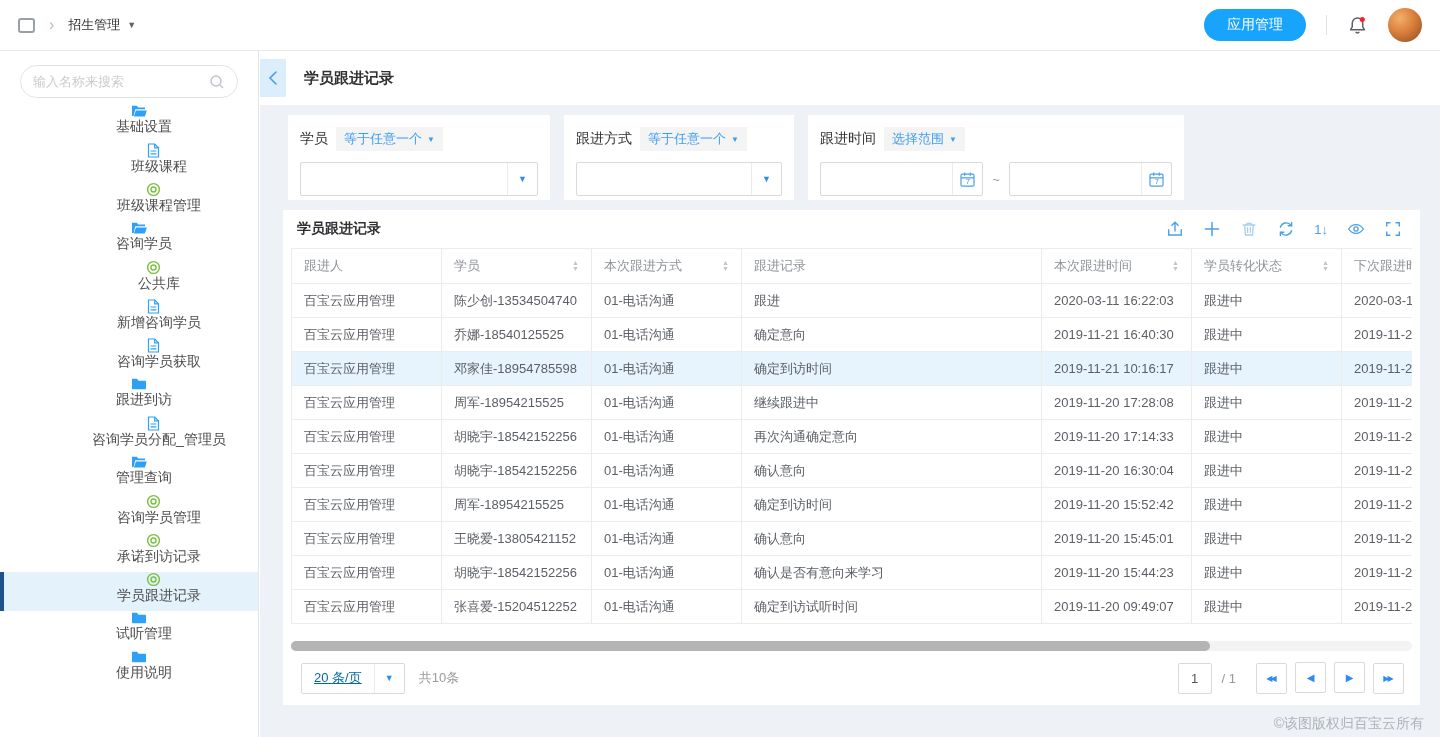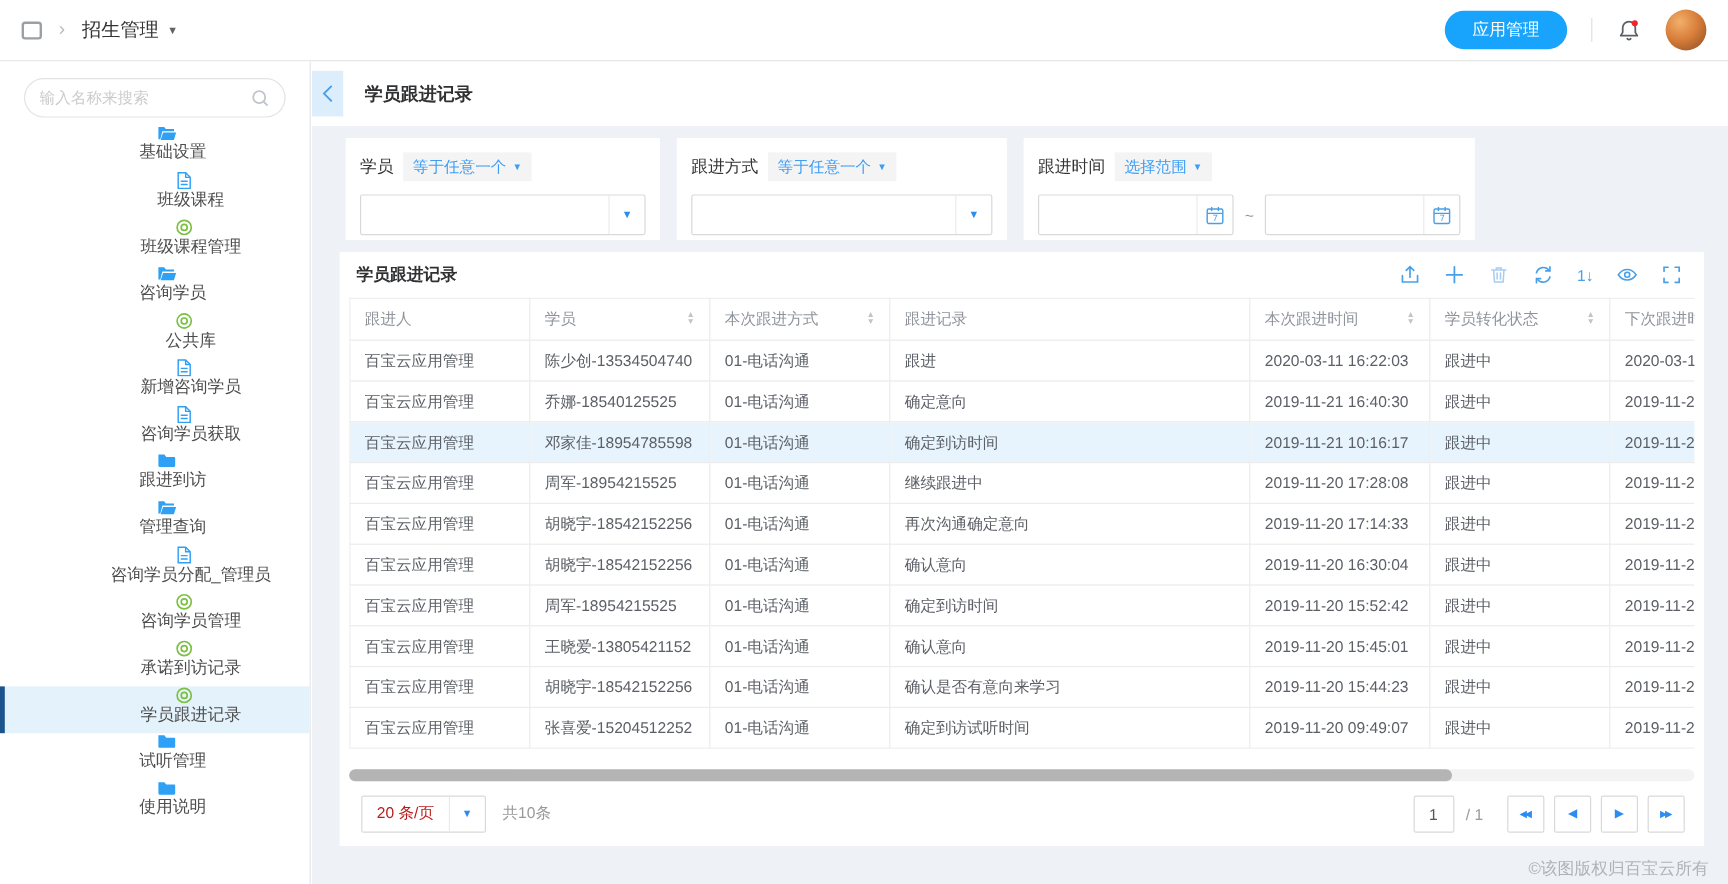--- a/index.html
+++ b/index.html
@@ -5,21 +5,21 @@
   * { box-sizing: border-box; margin: 0; padding: 0; }
   html,body { width:1440px; height:737px; overflow:hidden;
     font-family:"Liberation Sans","DejaVu Sans",sans-serif; background:#fff; }
 
   
   .topbar { position:absolute; left:0; top:0; right:0; height:51px; background:#fff;
     border-bottom:1px solid #e8e8e8; display:flex; align-items:center; padding:0 18px; z-index:5; }
   .win-icon { width:17px; height:15px; border:2px solid #9aa0a6; border-radius:3px; margin-right:14px; cursor:pointer; }
   .crumb-sep { color:#b6b9bd; font-size:16px; margin-right:14px; }
   .app-title { display:flex; align-items:center; cursor:pointer; }
-  .app-title .t { font-size:16px; color:#333; }
+  .app-title .t { font-size:13px; color:#333; }
   .caret-dark { font-size:9px; color:#5f6368; margin-left:7px; }
   .topbar-right { margin-left:auto; display:flex; align-items:center; }
   .app-manage-btn { background:#18a3fc; color:#fff; border:none; border-radius:17px;
     font-size:14px; padding:7px 23px; cursor:pointer; font-family:Liberation Serif, serif; }
   .v-divider { width:1px; height:20px; background:#e0e0e0; margin:0 20px; }
   .bell { cursor:pointer; display:flex; margin-right:20px; }
   .avatar { width:34px; height:34px; border-radius:50%; cursor:pointer;
     background:radial-gradient(circle at 35% 30%, #f2b06a 0%, #d97f3c 45%, #8a4a20 100%); }
 
   
@@ -40,21 +40,21 @@
   .content { position:absolute; left:260px; top:51px; right:0; bottom:0; background:#eef1f5; overflow:hidden; }
   .page-titlebar { height:54px; background:#fff; display:flex; align-items:center; }
   .back-btn { width:26px; height:38px; background:#dceefb; border:none; cursor:pointer;
     display:flex; align-items:center; justify-content:center; }
   .page-title { margin-left:18px; font-size:15px; font-weight:bold; color:#303133; }
 
   
   .filters { display:flex; gap:14px; margin:10px 0 0 28px; }
   .filter-card { background:#fff; height:85px; padding:12px; }
   .filter-card:nth-child(1){ width:262px; }
-  .filter-card:nth-child(2){ width:275px; }
+  .filter-card:nth-child(2){ width:230px; }
   .filter-card:nth-child(3){ width:376px; }
   .f-head { display:flex; align-items:center; }
   .f-label { font-size:14px; color:#333; margin-right:8px; }
   .f-op { background:#f4f4f5; padding:3px 8px; display:inline-flex; align-items:center; cursor:pointer; }
   .f-op-text { color:#3d9df5; font-size:13px; }
   .f-op-caret { color:#3d9df5; font-size:8px; margin-left:5px; }
   .f-select { margin-top:11px; height:34px; border:1px solid #d9d9d9; border-radius:2px; display:flex; background:#fff; cursor:pointer; }
   .f-input { flex:1; }
   .f-arrow { width:30px; border-left:1px solid #ebebeb; display:flex; align-items:center; justify-content:center;
     color:#2d8cf0; font-size:9px; }
@@ -87,21 +87,21 @@
   .th-inner { display:flex; align-items:center; }
   .sorter { margin-left:auto; display:inline-flex; flex-direction:column; line-height:6px; cursor:pointer; }
   .sorter i { font-style:normal; font-size:7px; color:#c0c4cc; }
 
   .spacer { flex:1; }
   .hscroll { height:10px; background:#f3f3f3; border-radius:5px; margin:0 0 8px 0; position:relative; }
   .hscroll .thumb { position:absolute; left:0; top:0; height:10px; width:82%; background:#b4b4b4; border-radius:5px; cursor:pointer; }
 
   .pagination { height:46px; display:flex; align-items:center; padding:0 8px 8px 10px; }
   .pg-size { height:31px; border:1px solid #d9d9d9; border-radius:2px; display:flex; align-items:center; cursor:pointer; background:#fff; }
-  .pg-size .txt { padding:0 12px; font-size:13px; color:#b91c1c; }
+  .pg-size .txt { padding:0 12px; font-size:13px; color:#0369a1;text-decoration:underline; }
   .pg-size .arr { width:30px; align-self:stretch; border-left:1px solid #ebebeb; display:flex; align-items:center; justify-content:center; color:#2d8cf0; font-size:9px; }
   .pg-total { margin-left:14px; font-size:13px; color:#999; }
   .pg-right { margin-left:auto; display:flex; align-items:center; }
   .pg-input { width:34px; height:31px; border:1px solid #d9d9d9; border-radius:2px; text-align:center; font-size:13px; color:#555; font-family:inherit; outline:none; }
   .pg-indicator { margin:0 12px 0 10px; font-size:13px; color:#999; }
   .pg-btn { width:31px; height:31px; border:1px solid #d9d9d9; border-radius:2px; background:#fff; color:#2d8cf0;
     font-size:10px; cursor:pointer; margin-left:8px; display:inline-flex; align-items:center; justify-content:center; font-family:inherit; }
   .pg-btn.dbl { font-size:8px; letter-spacing:-2px; padding-right:2px; }
 
   .watermark { position:absolute; right:16px; bottom:4px; font-size:14px; color:#aeb3b9; }
@@ -208,38 +208,38 @@
         <span class="mi-label">咨询学员获取</span>
       </div>
       <div class="menu-item lvl0">
         <span class="mi-icon">
           <svg width="16" height="14" viewBox="0 0 16 14">
             <path fill="#2ea0f5" d="M1 1.8h5l1.5 2H14c.55 0 1 .45 1 1v6.4c0 .55-.45 1-1 1H2c-.55 0-1-.45-1-1V1.8z"></path>
           </svg>
         </span>
         <span class="mi-label">跟进到访</span>
       </div>
-      <div class="menu-item lvl0">
-        <span class="mi-icon">
-          <svg width="16" height="14" viewBox="0 0 16 14">
-            <path fill="#2ea0f5" d="M1 1.8h4.8l1.4 1.8H14v1.7H4.3L2.6 12H1z"></path>
-            <path fill="#2ea0f5" d="M4.9 6.4h10.9L13.9 12.6H2.9z"></path>
-          </svg>
-        </span>
-        <span class="mi-label">管理查询</span>
-      </div>
       <div class="menu-item lvl1">
         <span class="mi-icon">
           <svg width="13" height="15" viewBox="0 0 13 15">
             <path d="M1.5 1h6.2l3.8 3.8V14h-10z" fill="#fff" stroke="#2ea0f5" stroke-width="1.2"></path>
             <path d="M7.7 1v3.8h3.8" fill="none" stroke="#2ea0f5" stroke-width="1.2"></path>
             <path d="M3.6 8h5.8M3.6 10.8h5.8" stroke="#2ea0f5" stroke-width="1.2"></path>
           </svg>
         </span>
         <span class="mi-label">咨询学员分配_管理员</span>
+      </div>
+      <div class="menu-item lvl0">
+        <span class="mi-icon">
+          <svg width="16" height="14" viewBox="0 0 16 14">
+            <path fill="#2ea0f5" d="M1 1.8h4.8l1.4 1.8H14v1.7H4.3L2.6 12H1z"></path>
+            <path fill="#2ea0f5" d="M4.9 6.4h10.9L13.9 12.6H2.9z"></path>
+          </svg>
+        </span>
+        <span class="mi-label">管理查询</span>
       </div>
       <div class="menu-item lvl1">
         <span class="mi-icon">
           <svg width="15" height="15" viewBox="0 0 15 15">
             <circle cx="7.5" cy="7.5" r="5.9" fill="none" stroke="#7bc043" stroke-width="1.4"></circle>
             <circle cx="7.5" cy="7.5" r="2.5" fill="none" stroke="#7bc043" stroke-width="1.4"></circle>
           </svg>
         </span>
         <span class="mi-label">咨询学员管理</span>
       </div>

